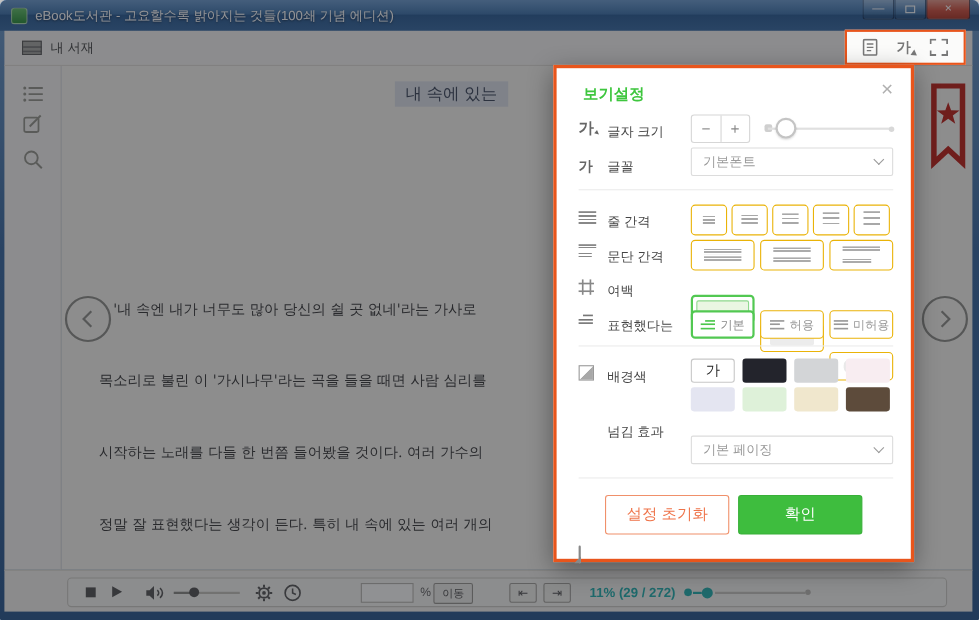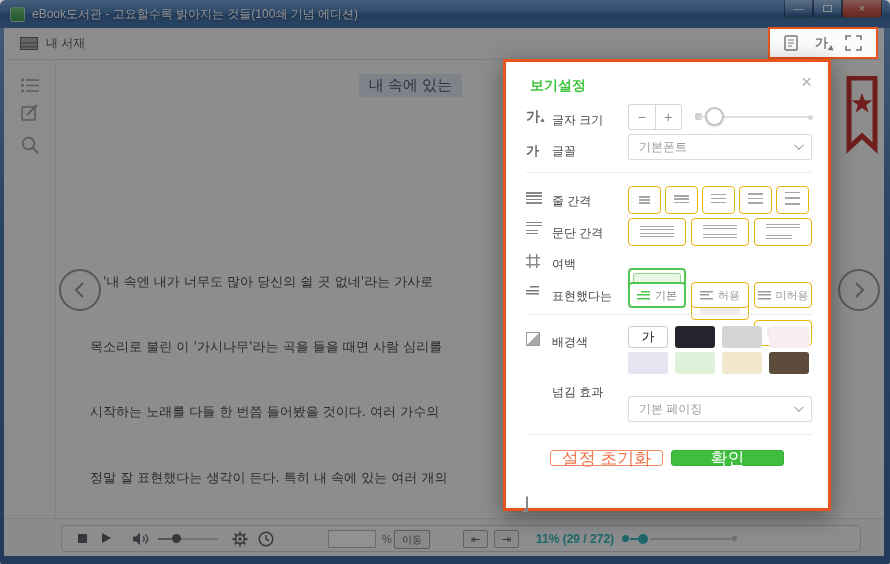--- a/index.html
+++ b/index.html
@@ -115,21 +115,21 @@
     repeating-linear-gradient(to bottom,#888 0 1.3px,transparent 1.3px 2.6px) 0 0/16px 5px no-repeat,
     repeating-linear-gradient(to bottom,#888 0 1.3px,transparent 1.3px 2.6px) 0 8px/12px 5px no-repeat}
   .ic-margin{width:14px;height:14px;background:
     linear-gradient(#888,#888) 0 3px/14px 1.5px no-repeat,
     linear-gradient(#888,#888) 0 9.5px/14px 1.5px no-repeat,
     linear-gradient(#888,#888) 3px 0/1.5px 14px no-repeat,
     linear-gradient(#888,#888) 9.5px 0/1.5px 14px no-repeat}
   .ic-bgcol{width:14px;height:14px;border:1px solid #999;background:linear-gradient(135deg,#fff 49%,#a8a8a8 51%)}
   .ic-pgfx{width:13px;height:14px;border:1.5px solid #888;border-radius:2px;position:relative;background:#fff}
   .ic-pgfx:after{content:"";position:absolute;right:-1px;bottom:-1px;border-style:solid;border-width:0 0 6px 6px;border-color:transparent transparent #888 transparent}
-  .p-btn{position:absolute;top:388px;width:113px;height:16px;border-radius:3px;display:flex;align-items:center;justify-content:center;font-size:17px;cursor:pointer}
+  .p-btn{position:absolute;top:388px;width:113px;height:36px;border-radius:3px;display:flex;align-items:center;justify-content:center;font-size:14px;cursor:pointer}
   .p-btn.reset{left:44px;border:1px solid #f0906a;color:#ef744a;background:#fff}
   .p-btn.ok{left:165px;background:#3ebd3e;color:#fff;border:1px solid #38b038}
 </style>
 </head>
 <body>
 
 <div class="window">
 
   <div class="titlebar">
     <span class="app-ico"></span>

